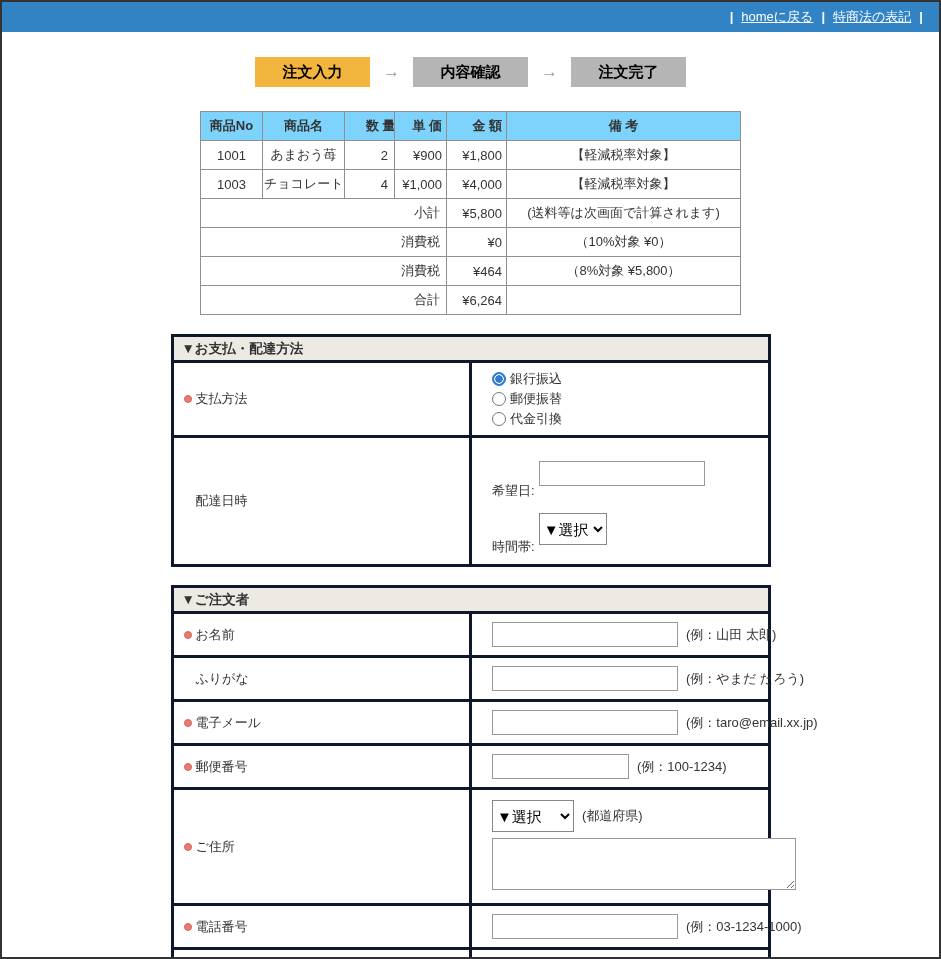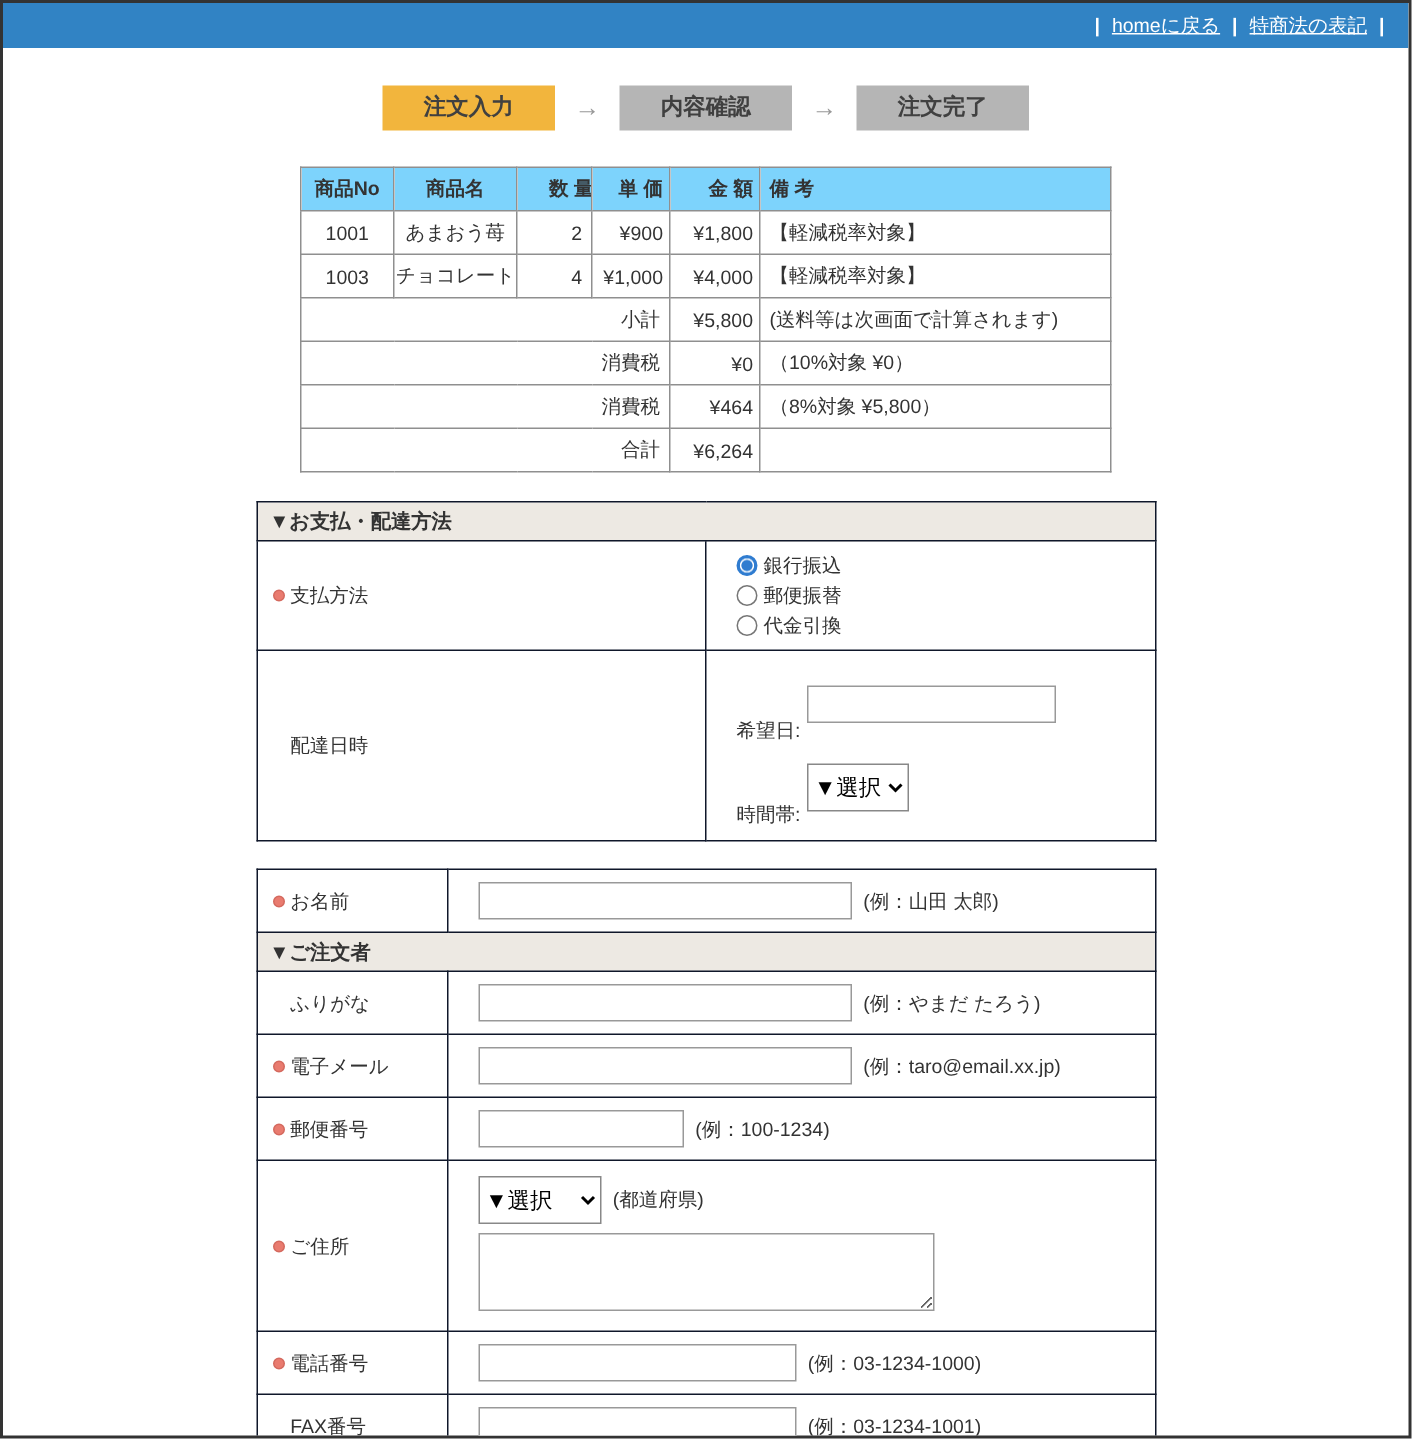--- a/index.html
+++ b/index.html
@@ -27,21 +27,21 @@
   
   .steps {
     margin-top: 25px;
     display: flex;
     justify-content: center;
     align-items: center;
     gap: 13px;
   }
   .step {
     width: 115px; height: 30px; line-height: 30px;
-    text-align: center; color: #404040; font-weight: bold; font-size: 15px;
+    text-align: center; color: #000000; font-weight: bold; font-size: 15px;
     background: #B5B5B5;
   }
   .step.active { background: #F2B53D; }
   .steps .arrow { color: #999; font-size: 17px; }
   
   .notice {
     width: 610px; margin: 23px auto 0 auto;
     background: #EDE9E3;
     border-radius: 3px;
     text-align: center;
@@ -68,30 +68,30 @@
     font-size: 13px;
     overflow: hidden;
     white-space: nowrap;
   }
   .order-table th { background: #7dd3fc; font-weight: bold; text-align: center; }
   .order-table .c-no   { width: 62px;  text-align: center; }
   .order-table .c-name { width: 82px;  text-align: center; padding: 0 1px;}
   .order-table .c-qty  { width: 50px;  text-align: right; padding-left: 21px; }
   .order-table .c-unit { width: 52px;  text-align: right; padding: 0 4px;}
   .order-table .c-amt  { width: 60px;  text-align: right; padding: 0 4px;}
-  .order-table .c-note { width: 234px; text-align: left; }
+  .order-table .c-note { width: 234px; text-align: center; }
   .order-table .sum-label { text-align: right; }
   
   .form-table {
     width: 600px; margin: 0 auto;
     table-layout: fixed;
   }
   .form-table.payment { margin-top: 19px; }
   .form-table.orderer { margin-top: 18px; }
-  .form-table td { border: 1px solid #0f172a; vertical-align: middle; font-size: 13px; }
+  .form-table td { border: 3px solid #0f172a; vertical-align: middle; font-size: 13px; }
   .form-table td.section-title {
     background: #EDE9E3; font-weight: bold;
     height: 26px; padding-left: 8px; font-size: 13.5px;
   }
   .form-table td.lbl { width: 127px; padding-left: 8px; }
   .form-table td.content { padding: 6px 8px 6px 20px; }
   .radio-line { display: flex; align-items: center; line-height: 20px; }
   .radio {
     display: inline-block; width: 14px; height: 14px; border-radius: 50%;
     border: 1px solid #767676; background: #fff; margin-right: 4px; flex: 0 0 auto;
@@ -226,31 +226,31 @@
             <select class="time-select"><option>▼選択</option></select>
           </div>
         </td>
       </tr>
     </tbody>
   </table>
 
   <table class="form-table orderer">
     <tbody id="orderer-rows">
       <tr>
+        <td class="section-title" colspan="2">▼ご注文者</td>
+      </tr>
+    <tr>
           <td class="lbl"><span class="req-dot"></span><span>お名前</span></td>
           <td class="content">
             <div class="field-line">
               <input class="w-lg" type="text" style="">
               <span class="hint">(例：山田 太郎)</span>
             </div>
           </td>
         </tr>
-    <tr>
-        <td class="section-title" colspan="2">▼ご注文者</td>
-      </tr>
         <tr>
           <td class="lbl"><span class="req-dot hidden"></span><span>ふりがな</span></td>
           <td class="content">
             <div class="field-line">
               <input class="w-lg" type="text" style="">
               <span class="hint">(例：やまだ たろう)</span>
             </div>
           </td>
         </tr>
         <tr>

